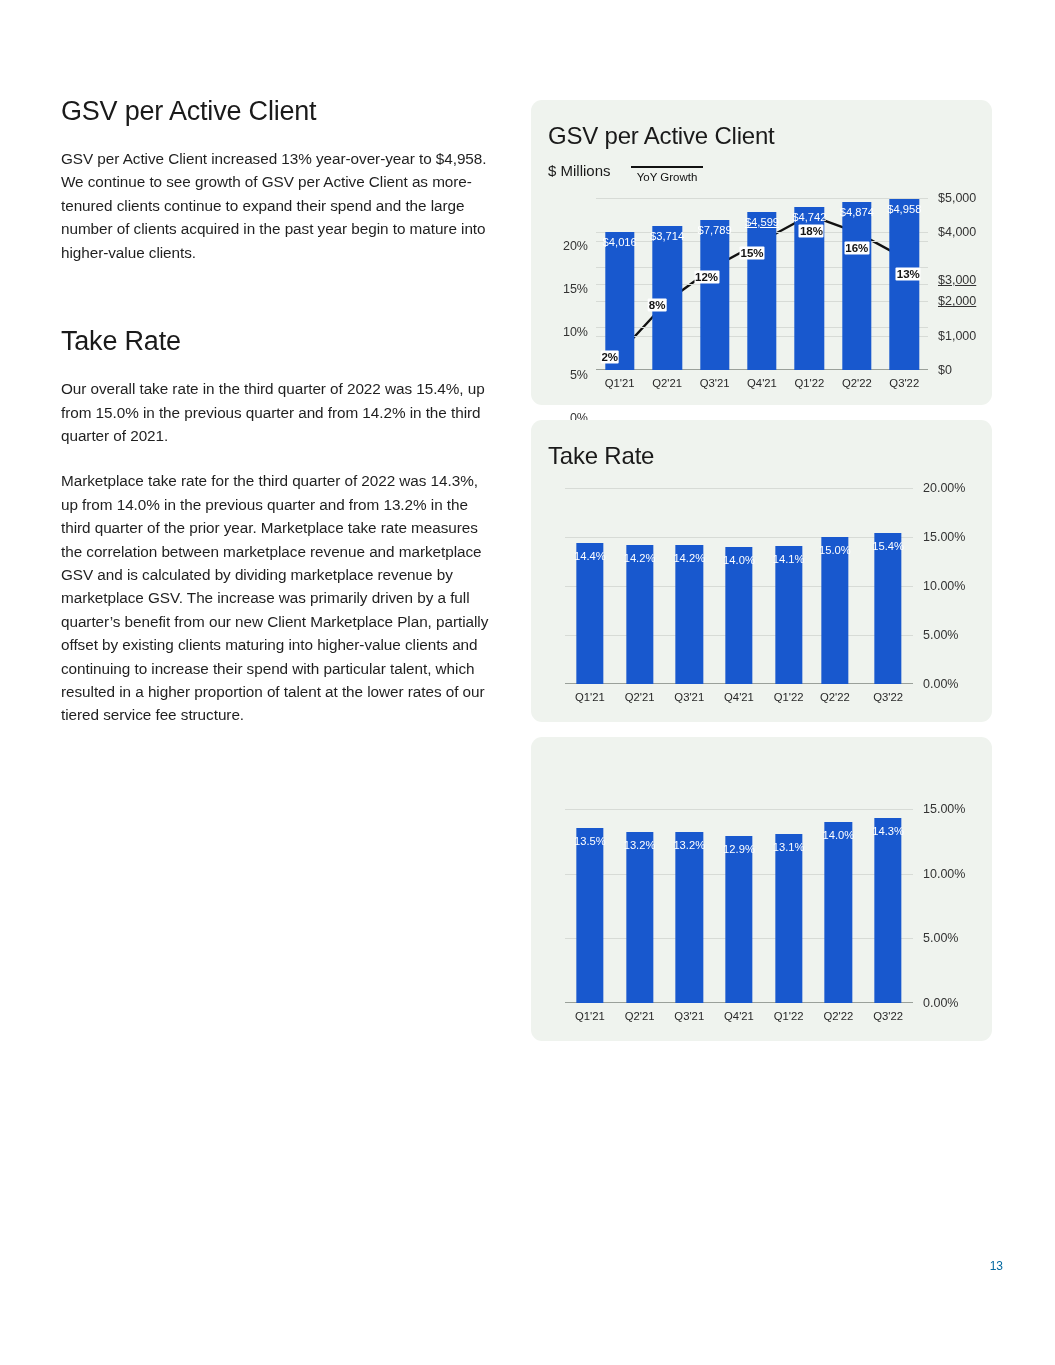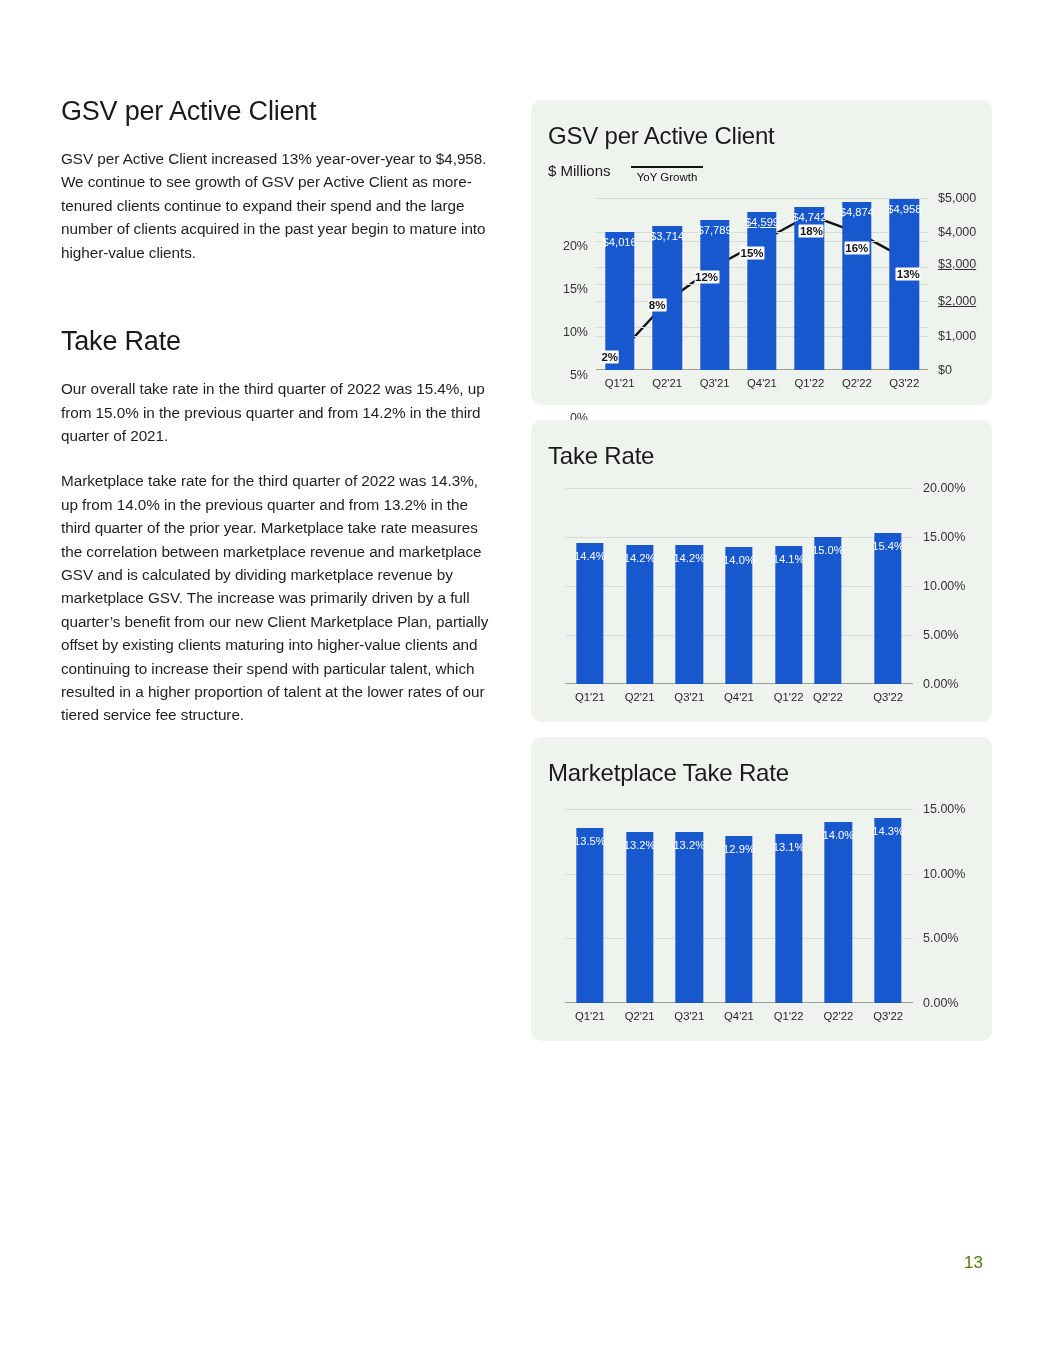--- a/index.html
+++ b/index.html
@@ -182,24 +182,24 @@
     background: #ffffff;
     padding: 0 1px;
     line-height: 13px;
     white-space: nowrap;
     border-radius: 1px;
   }
 
   
   #page-number {
     position: absolute;
-    right: 72px;
+    right: 52px;
     bottom: 92px;
-    font-size: 17px;
-    color: #4d7c0f;
+    font-size: 12px;
+    color: #0369a1;
   }
 </style>
 </head>
 <body>
 
 <div id="left-column">
 
   <h1 class="section-heading">GSV per Active Client</h1>
 
   <p class="body-paragraph">GSV per Active Client increased 13% year-over-year to $4,958. We continue to see growth of GSV per Active Client as more-tenured clients continue to expand their spend and the large number of clients acquired in the past year begin to mature into higher-value clients.</p>
@@ -234,21 +234,21 @@
       <div class="gridline" style="top: 43px;"></div>
       <div class="y-tick left" style="top: 43px;">15%</div>
       <div class="gridline" style="top: 0px;"></div>
       <div class="y-tick left" style="top: 0px;">20%</div>
       <div class="y-tick right" style="top: 172px;">$0</div>
       <div class="gridline" style="top: 137.6px;"></div>
       <div class="y-tick right" style="top: 137.6px;">$1,000</div>
       <div class="gridline" style="top: 103.2px;"></div>
       <div class="y-tick right" style="top: 103.2px; text-decoration: underline;">$2,000</div>
       <div class="gridline" style="top: 68.8px;"></div>
-      <div class="y-tick right" style="top: 66px; text-decoration: underline;">$3,000</div>
+      <div class="y-tick right" style="top: 82px; text-decoration: underline;">$3,000</div>
       <div class="gridline" style="top: 34.4px;"></div>
       <div class="y-tick right" style="top: 34.4px;">$4,000</div>
       <div class="gridline" style="top: 0px;"></div>
       <div class="y-tick right" style="top: 0px;">$5,000</div>
       <div class="bars-layer">
         <div class="bar-slot" style="left: 0px; width: 47.4286px;">
           <div class="bar" style="width: 29.4057px; height: 138.15px; background: rgb(24, 88, 206);"></div>
           <div class="bar-value" style="bottom: 122.15px;">$4,016</div>
           <div class="x-tick">Q1'21</div>
         </div>
@@ -326,36 +326,35 @@
         <div class="bar-slot" style="left: 149.143px; width: 49.7143px;">
           <div class="bar" style="width: 27.3429px; height: 137.2px; background: rgb(24, 88, 206);"></div>
           <div class="bar-value" style="bottom: 118.2px;">14.0%</div>
           <div class="x-tick">Q4'21</div>
         </div>
         <div class="bar-slot" style="left: 198.857px; width: 49.7143px;">
           <div class="bar" style="width: 27.3429px; height: 138.18px; background: rgb(24, 88, 206);"></div>
           <div class="bar-value" style="bottom: 119.18px;">14.1%</div>
           <div class="x-tick">Q1'22</div>
         </div>
-        <div class="bar-slot" style="left: 238px; width: 49.7143px;">
+        <div class="bar-slot" style="left: 245px; width: 49.7143px;">
           <div class="bar" style="width: 27.3429px; height: 147px; background: rgb(24, 88, 206);"></div>
           <div class="bar-value" style="bottom: 128px;">15.0%</div>
           <div class="x-tick">Q2'22</div>
         </div>
         <div class="bar-slot" style="left: 298.286px; width: 49.7143px;">
           <div class="bar" style="width: 27.3429px; height: 150.92px; background: rgb(24, 88, 206);"></div>
           <div class="bar-value" style="bottom: 131.92px;">15.4%</div>
           <div class="x-tick">Q3'22</div>
         </div>
       </div>
     </div>
 </div>
 
 <div class="chart-card" id="card-mkt">
-  <div class="card-title">Marketplace Take Rate</div>
 
   <div class="plot" id="mkt-plot">
     <div class="axis-baseline"></div>
   <div class="y-tick right" style="top: 194px;">0.00%</div>
       <div class="gridline" style="top: 129.333px;"></div>
       <div class="y-tick right" style="top: 129.333px;">5.00%</div>
       <div class="gridline" style="top: 64.6667px;"></div>
       <div class="y-tick right" style="top: 64.6667px;">10.00%</div>
       <div class="gridline" style="top: 0px;"></div>
       <div class="y-tick right" style="top: 0px;">15.00%</div>

